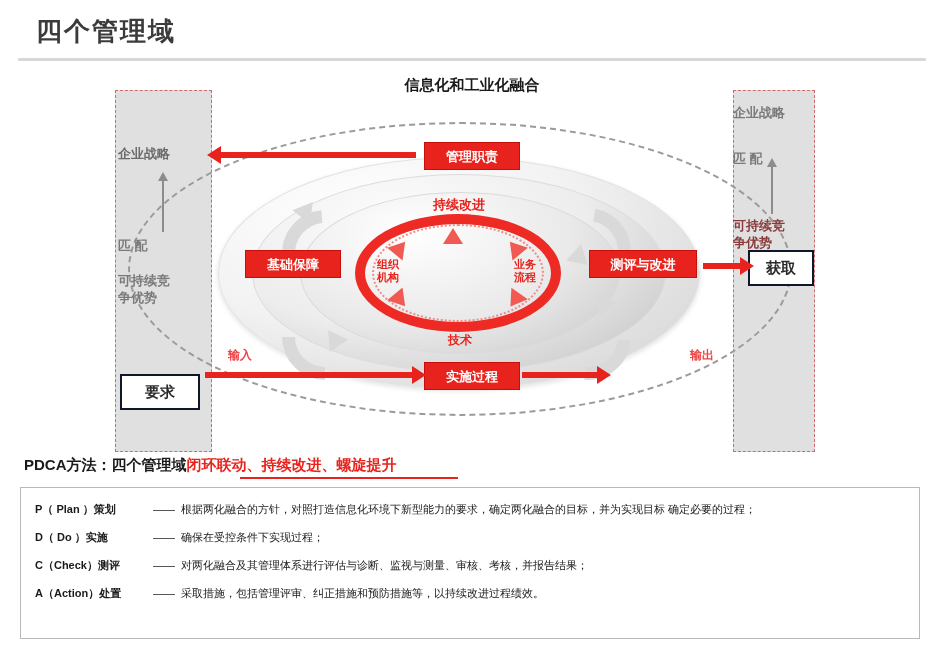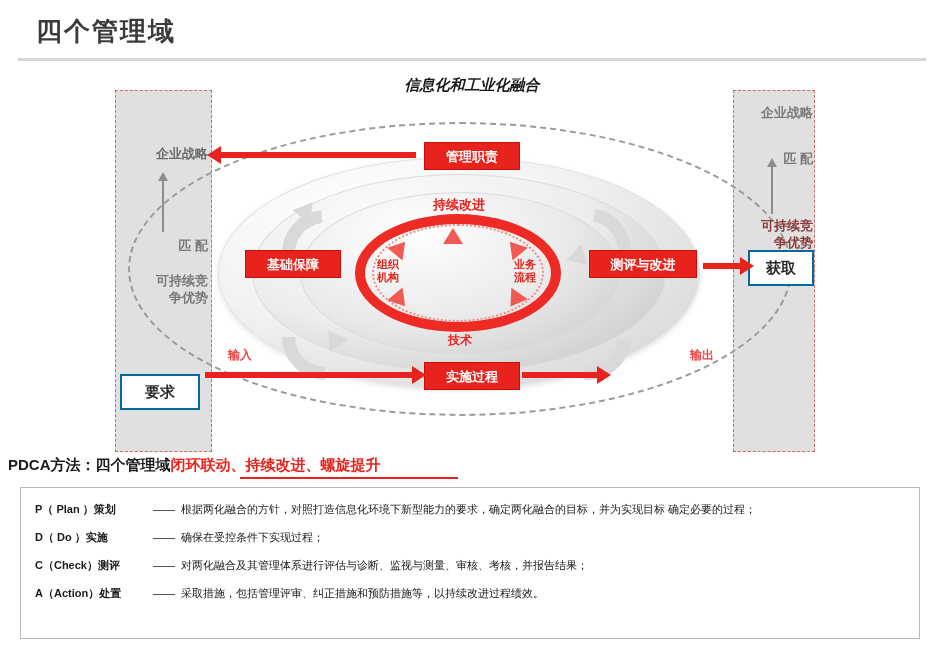--- a/index.html
+++ b/index.html
@@ -43,35 +43,34 @@
   }
   #diagram-title {
     position: absolute;
     left: 0;
     top: 14px;
     width: 944px;
     text-align: center;
     font-size: 15px;
     font-weight: bold;
     color: #1a1a1a;
-    font-style: italic;
   }
 
   
   .side-panel {
     position: absolute;
     border: 1px dashed #d06a6a;
     background: #e0e0e0;
   }
   #left-panel  { left: 115px; top: 28px; width: 95px; height: 360px; }
   #right-panel { left: 733px; top: 28px; width: 80px; height: 360px; }
 
   .panel-label {
     position: absolute;
-    text-align: right;
+    text-align: left;
     font-size: 13px;
     color: #7a7a7a;
     font-weight: bold;
     line-height: 17px;
   }
   #left-strategy  { left: 118px; top: 83px;  width: 90px; color:#6b6b6b;}
   #left-adv       { left: 118px; top: 210px; width: 90px; }
   #left-match     { left: 118px; top: 175px; width: 90px; }
   #right-strategy { left: 733px; top: 42px;  width: 80px; }
   #right-match    { left: 733px; top: 88px;  width: 80px; }
@@ -227,21 +226,21 @@
   #box-resp   { left: 424px; top: 80px;  width: 94px; height: 26px; }
   #box-base   { left: 245px; top: 188px; width: 94px; height: 26px; }
   #box-eval   { left: 589px; top: 188px; width: 106px; height: 26px; }
   #box-impl   { left: 424px; top: 300px; width: 94px; height: 26px; }
   #box-newcap { left: 609px; top: 293px; width: 72px; height: 40px; }
 
   
   .wbox {
     position: absolute;
     background: #ffffff;
-    border: 2px solid #0369a1;
+    border: 2px solid #0f172a;
     color: #2b2b2b;
     font-size: 15px;
     font-weight: bold;
     display: flex;
     align-items: center;
     justify-content: center;
   }
   #box-req { left: 120px; top: 293px; width: 76px; height: 32px; margin-top: 19px; }
   #box-get { left: 748px; top: 188px; width: 62px; height: 32px; }
 
@@ -281,21 +280,21 @@
     font-size: 12px;
     font-weight: bold;
     color: #ef4444;
   }
   #lbl-input  { left: 228px; top: 285px; }
   #lbl-output { left: 690px; top: 285px; }
 
   
   #pdca-caption {
     position: absolute;
-    left: 8px;
+    left: 24px;
     top: 456px;
     font-size: 15px;
     font-weight: bold;
     color: #1a1a1a;
   }
   #pdca-caption .hl { color: #e8231d; }
   #pdca-underline {
     position: absolute;
     left: 240px;
     top: 477px;

